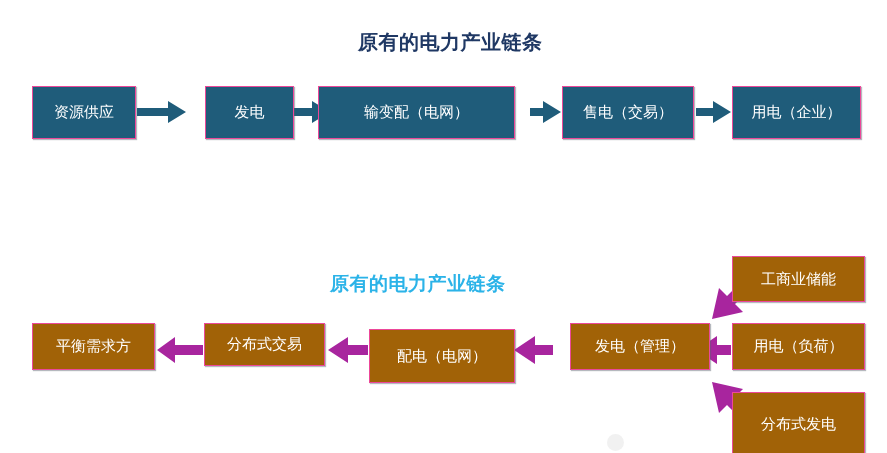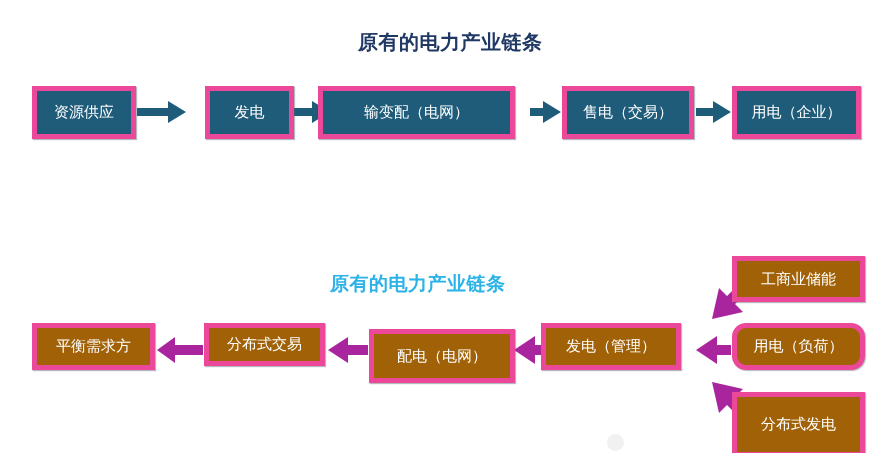--- a/index.html
+++ b/index.html
@@ -41,21 +41,21 @@
   
   .box {
     position: absolute;
     box-sizing: border-box;
     display: flex;
     align-items: center;
     justify-content: center;
     color: #ffffff;
     font-size: 15px;
     white-space: nowrap;
-    border: 5px solid #ec4899;
+    border: 1px solid #ec4899;
     box-shadow: 1px 1px 1px rgba(90,100,110,0.45);
   }
   .box-dark {
     background: #1F5C7A;
   }
   .box-light {
     background: #a16207;
   }
 
   
@@ -150,25 +150,25 @@
   <div class="box box-dark" style="left:732px; top:86px; width:129px; height:53px;">用电（企业）</div>
 
   <div class="title title-light">原有的电力产业链条</div>
 
   <div class="box box-light" style="left:32px; top:323px; width:123px; height:47px;">平衡需求方</div>
 
   <div class="box box-light" style="left:204px; top:323px; width:121px; height:43px;">分布式交易</div>
 
   <div class="box box-light" style="left:369px; top:329px; width:146px; height:54px;">配电（电网）</div>
 
-  <div class="box box-light" style="left:541px; top:323px; width:140px; height:47px;">发电（管理）</div>
+  <div class="box box-light" style="left:570px; top:323px; width:140px; height:47px;">发电（管理）</div>
 
   <div class="box box-light" style="left:732px; top:256px; width:133px; height:46px;">工商业储能</div>
 
-  <div class="box box-light" style="left:732px; top:323px; width:133px; height:47px;border-radius:14px;">用电（负荷）</div>
+  <div class="box box-light" style="left:732px; top:323px; width:133px; height:47px;">用电（负荷）</div>
 
   <div class="box box-light" style="left:732px; top:392px; width:133px; height:65px;">分布式发电</div>
 
   <div class="watermark">
     <div class="wm-dot"></div>
     <div class="wm-text"></div>
   </div>
 
 </div>
 

